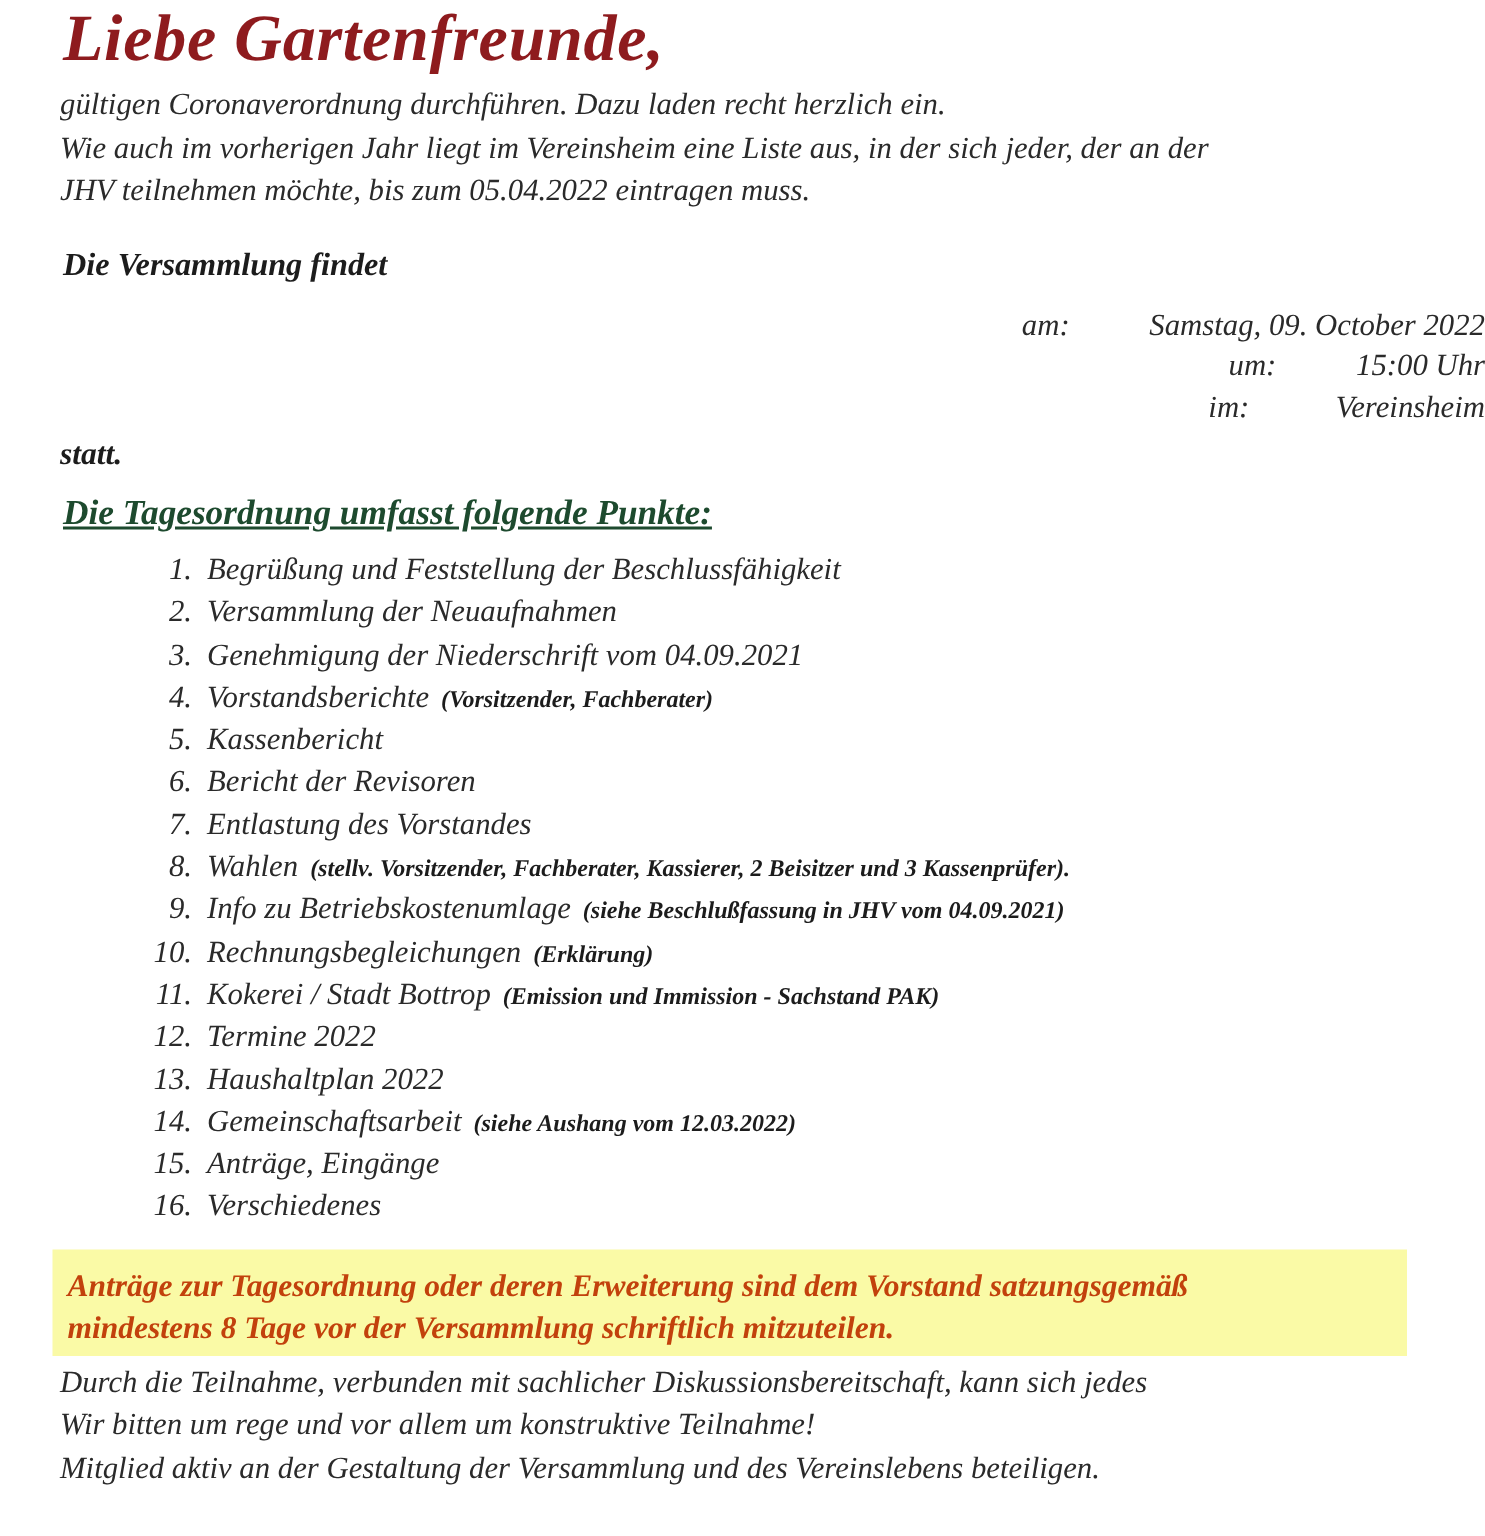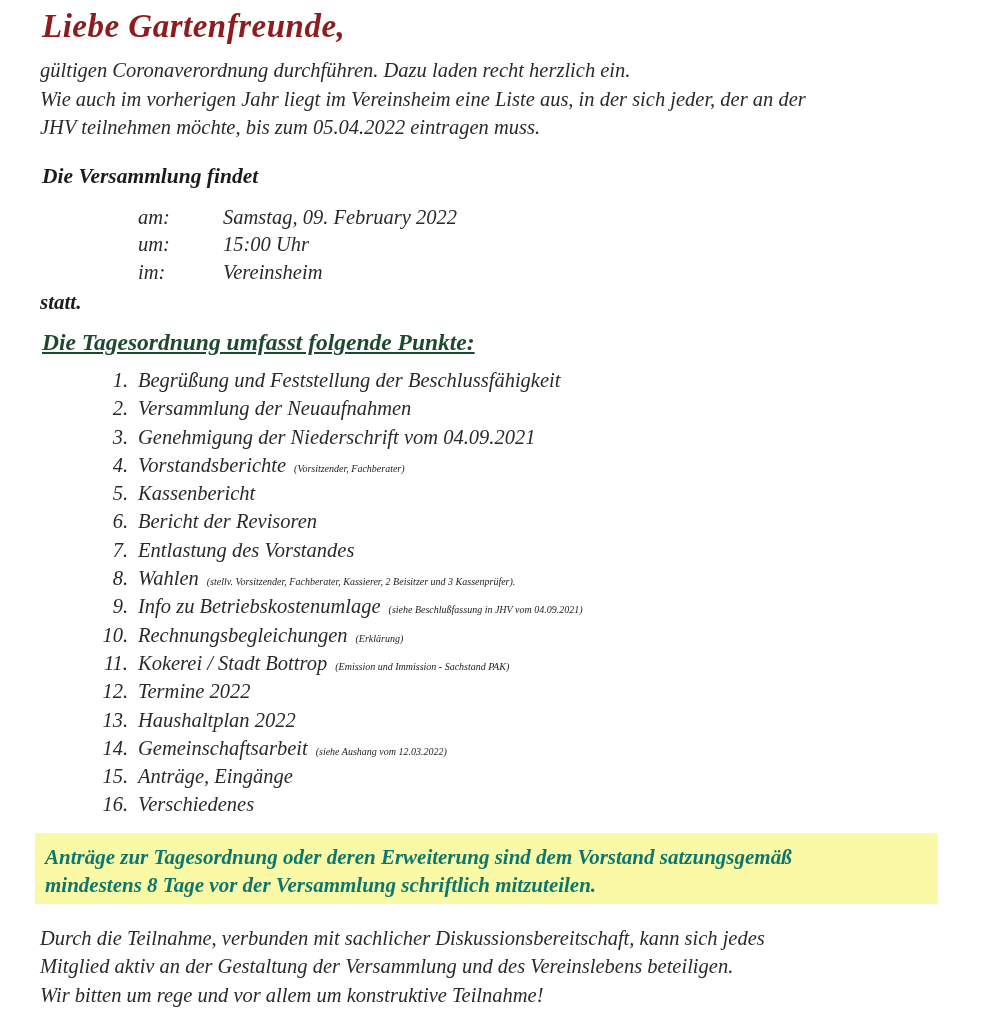--- a/index.html
+++ b/index.html
@@ -16,21 +16,21 @@
     color: #1f1f1f;
     position: relative;
   }
   .page {
     position: relative;
     width: 990px;
     height: 1024px;
   }
   .doc-title {
     margin: 6px 0 0 42px;
-    font-size: 33px;
+    font-size: 44px;
     line-height: 40px;
     font-weight: bold;
     color: #8e1b1e;
     letter-spacing: 0.5px;
   }
   .intro {
     margin: 10px 0 0 40px;
     font-size: 20.5px;
     line-height: 28.5px;
     color: #2a2a2a;
@@ -43,20 +43,21 @@
     color: #1c1c1c;
   }
   .meeting-details {
     margin: 5px 0 0 138px;
     font-size: 20.5px;
     color: #2a2a2a;
   }
   .detail-row {
     display: flex;
     line-height: 27.5px;
+    justify-content: flex-end;
   }
   .detail-label {
     width: 85px;
   }
   .meeting-statt {
     margin: 4px 0 0 40px;
     font-size: 21px;
     line-height: 24px;
     font-weight: bold;
     color: #1c1c1c;
@@ -81,37 +82,37 @@
   }
   .agenda-num {
     width: 128px;
     text-align: right;
     flex: 0 0 auto;
   }
   .agenda-text {
     margin-left: 10px;
   }
   .agenda-note {
-    font-size: 10px;
-    font-weight: normal;
+    font-size: 16px;
+    font-weight: bold;
     margin-left: 8px;
     color: #1c1c1c;
   }
   .notice-box {
     margin: 11px 0 0 35px;
     width: 883px;
     height: 51px;
     padding: 10px 10px 10px 10px;
     font-size: 21px;
     line-height: 28.5px;
     font-weight: bold;
-    color: #0f766e;
+    color: #c2410c;
   }
   .closing {
-    margin: 20px 0 0 40px;
+    margin: 4px 0 0 40px;
     font-size: 20.5px;
     line-height: 28.5px;
     color: #2a2a2a;
   }
 </style>
 </head>
 <body>
 
 <div class="page">
 
@@ -121,21 +122,21 @@
     <div>gültigen Coronaverordnung durchführen. Dazu laden recht herzlich ein.</div>
     <div>Wie auch im vorherigen Jahr liegt im Vereinsheim eine Liste aus, in der sich jeder, der an der</div>
     <div>JHV teilnehmen möchte, bis zum 05.04.2022 eintragen muss.</div>
   </div>
 
   <div class="meeting-heading">Die Versammlung findet</div>
 
   <div class="meeting-details">
     <div class="detail-row">
       <span class="detail-label">am:</span>
-      <span class="detail-value">Samstag, 09. February 2022</span>
+      <span class="detail-value">Samstag, 09. October 2022</span>
     </div>
     <div class="detail-row">
       <span class="detail-label">um:</span>
       <span class="detail-value">15:00 Uhr</span>
     </div>
     <div class="detail-row">
       <span class="detail-label">im:</span>
       <span class="detail-value">Vereinsheim</span>
     </div>
   </div>
@@ -227,17 +228,17 @@
     </div>
   </div>
 
   <div class="notice-box" style="background: rgb(250, 250, 166);">
     <div>Anträge zur Tagesordnung oder deren Erweiterung sind dem Vorstand satzungsgemäß</div>
     <div>mindestens 8 Tage vor der Versammlung schriftlich mitzuteilen.</div>
   </div>
 
   <div class="closing">
     <div>Durch die Teilnahme, verbunden mit sachlicher Diskussionsbereitschaft, kann sich jedes</div>
+    <div>Wir bitten um rege und vor allem um konstruktive Teilnahme!</div>
     <div>Mitglied aktiv an der Gestaltung der Versammlung und des Vereinslebens beteiligen.</div>
-    <div>Wir bitten um rege und vor allem um konstruktive Teilnahme!</div>
   </div>
 
 </div>
 
 </body></html>

